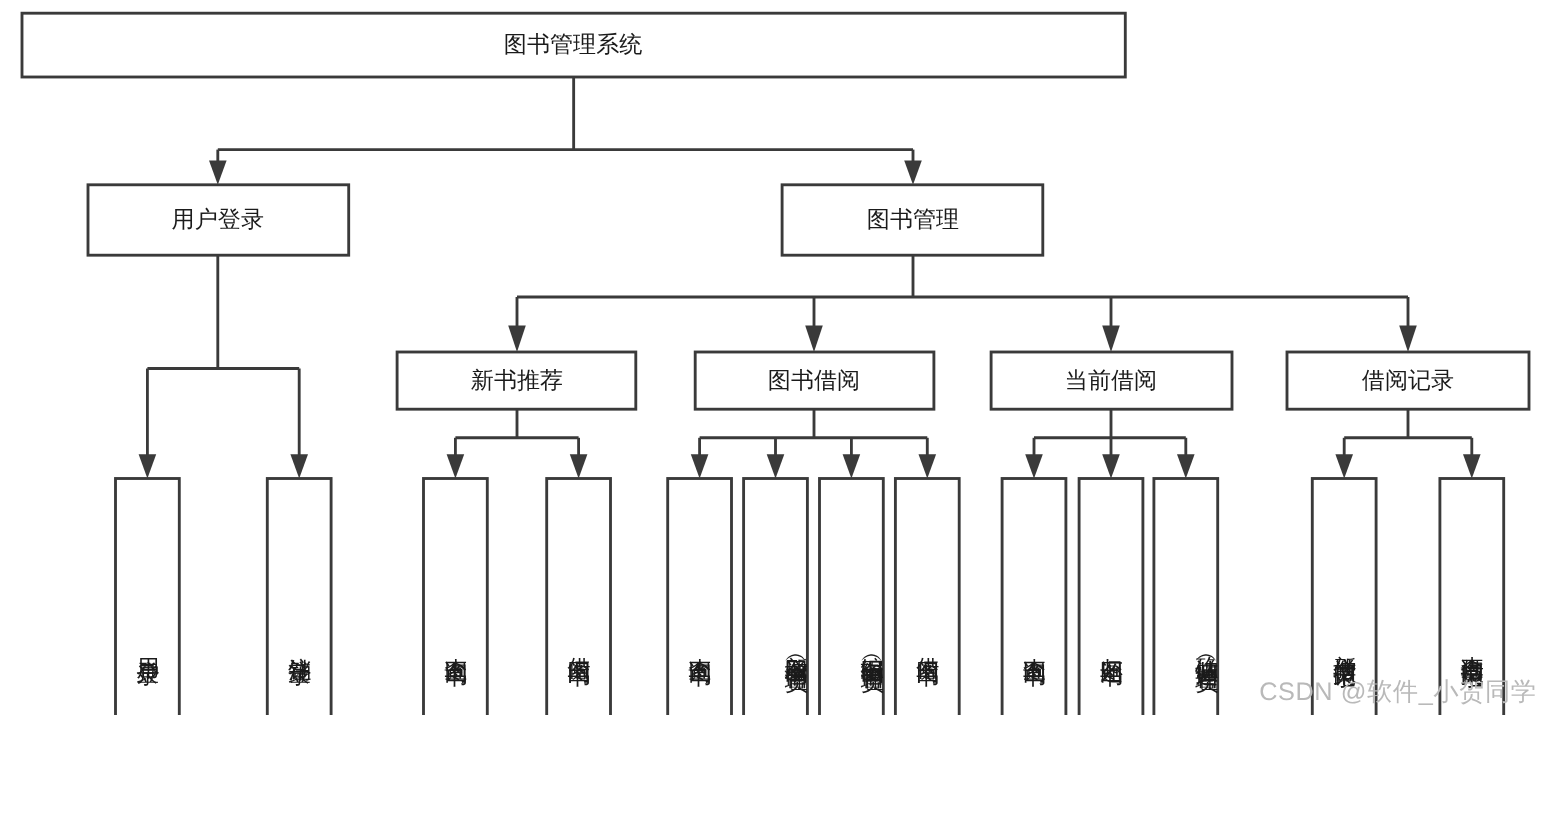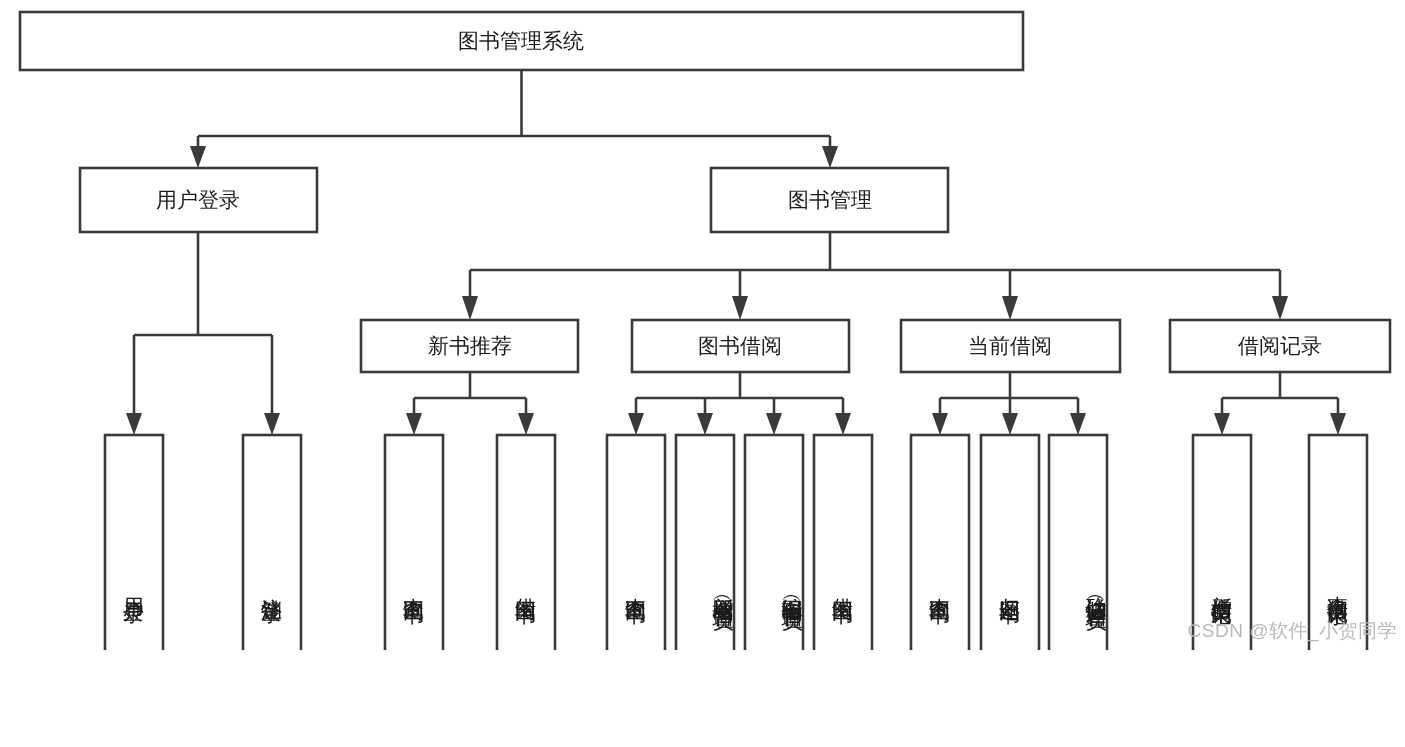--- a/index.html
+++ b/index.html
@@ -62,21 +62,21 @@
     pointer-events: none;
   }
   .vlabel.centered {
     align-items: center;
   }
   .watermark {
     position: absolute;
     right: 8px;
     bottom: 6px;
     font-family: "Liberation Sans", "DejaVu Sans", sans-serif;
-    font-size: 19px;
+    font-size: 23px;
     color: #b9b9b9;
     letter-spacing: 0.5px;
     user-select: none;
   }
 </style>
 </head>
 <body>
 
 <div id="stage">
 

